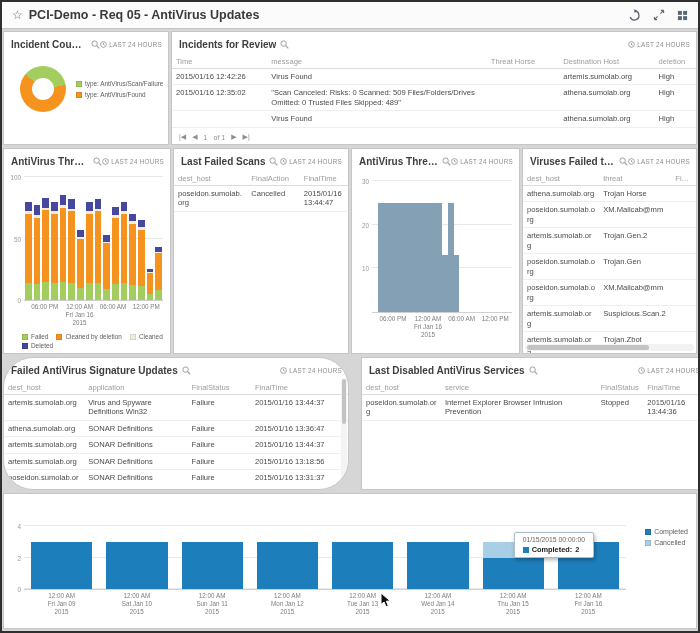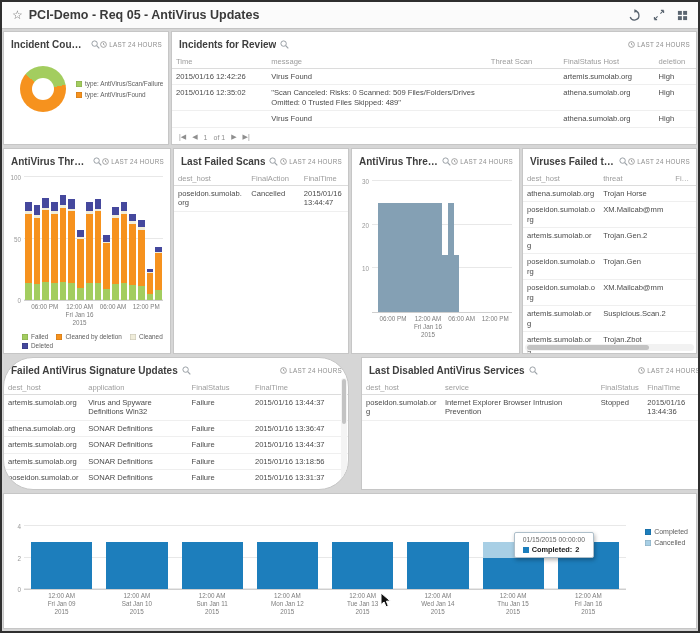--- a/index.html
+++ b/index.html
@@ -150,22 +150,22 @@
           <col style="width: 92px;">
           <col style="width: 212px;">
           <col style="width: 70px;">
           <col style="width: 92px;">
           <col style="width: 40px;">
         </colgroup>
         <thead>
           <tr>
             <th>Time</th>
             <th>message</th>
-            <th>Threat Scan</th>
-            <th>FinalStatus Host</th>
+            <th>Threat Horse</th>
+            <th>Destination Host</th>
             <th>deletion</th>
           </tr>
         </thead>
         <tbody>
           <tr>
             <td>2015/01/16 12:42:26</td>
             <td>Virus Found</td>
             <td></td>
             <td>artemis.sumolab.org</td>
             <td>High</td>

